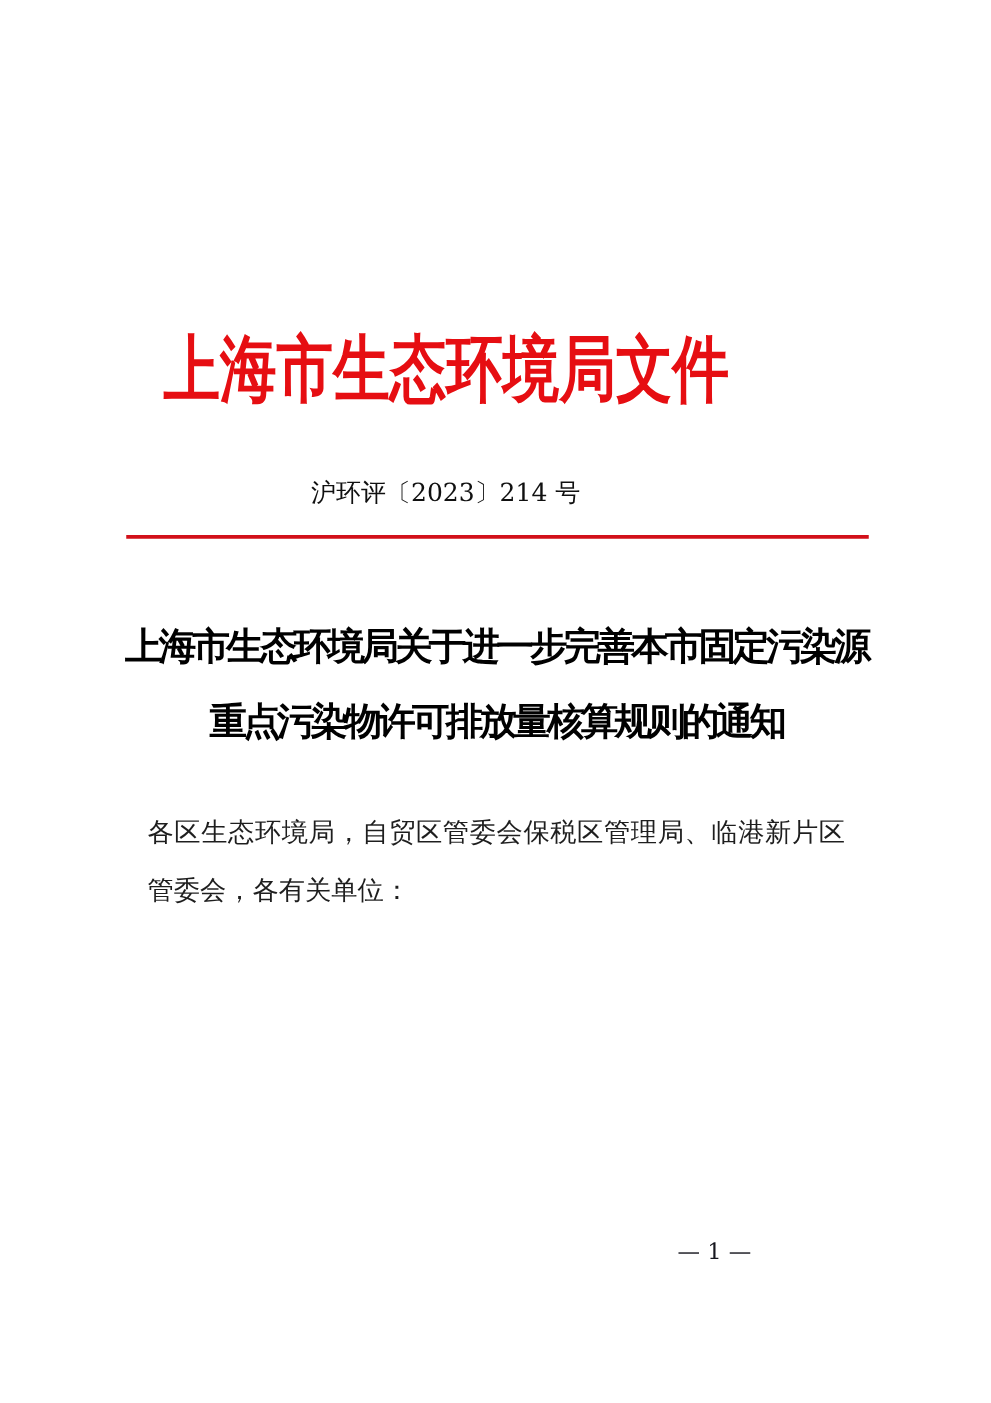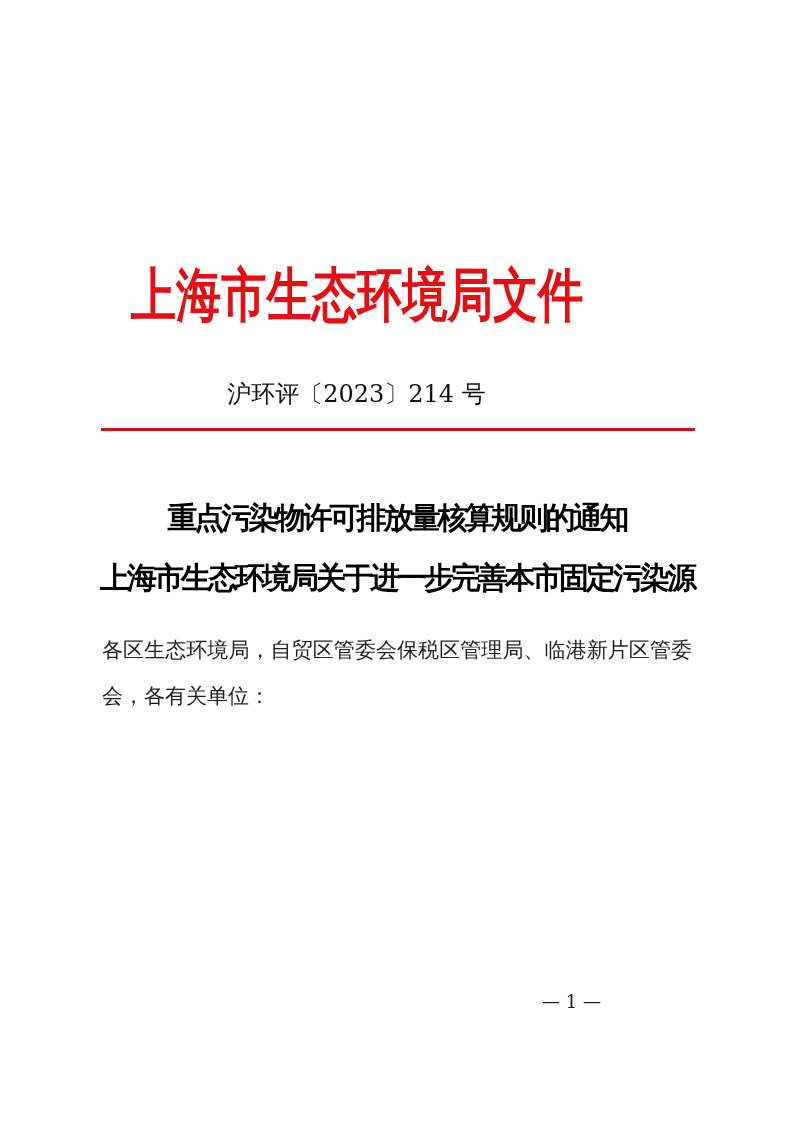--- a/index.html
+++ b/index.html
@@ -35,21 +35,21 @@
     transform-origin: center;
     letter-spacing: 0px;
   }
   
   .doc-number {
     position: absolute;
     top: 380px;
     left: 0;
     width: 100%;
     text-align: center;
-    font-size: 24px;
+    font-size: 20px;
     line-height: 28px;
     color: #101010;
     white-space: nowrap;
   }
   
   .red-rule {
     position: absolute;
     top: 428px;
     left: 101px;
     width: 594px;
@@ -78,21 +78,21 @@
     top: 627px;
     left: 102px;
     width: 590px;
     font-size: 21px;
     line-height: 46px;
     text-align: justify;
     text-justify: inter-ideograph;
     color: #1e1e1e;
   }
   .para {
-    margin: 0;
+    margin: 16px;
     padding: 0;
   }
   .para.indent {
     text-indent: 2em;
   }
   
   .page-num {
     position: absolute;
     top: 990px;
     left: 0;
@@ -113,22 +113,22 @@
 
   <div class="red-header">
     <span class="red-header-text">上海市生态环境局文件</span>
   </div>
 
   <div class="doc-number">沪环评〔2023〕214 号</div>
 
   <div class="red-rule"></div>
 
   <div class="doc-title">
+    <div class="title-line">上海市生态环境局关于进一步完善本市固定污染源</div>
     <div class="title-line">重点污染物许可排放量核算规则的通知</div>
-    <div class="title-line">上海市生态环境局关于进一步完善本市固定污染源</div>
   </div>
 
   <div class="body-text">
     <p class="para">各区生态环境局，自贸区管委会保税区管理局、临港新片区管委会，各有关单位：</p>
   </div>
 
   <div class="page-num">— 1 —</div>
 
 </div>
 

